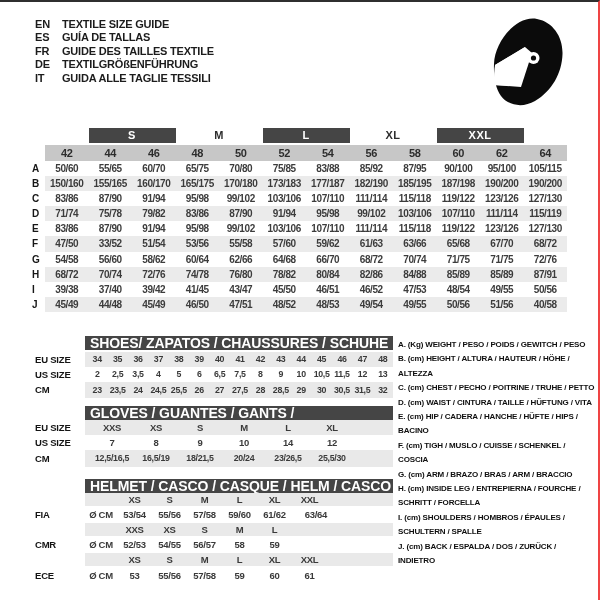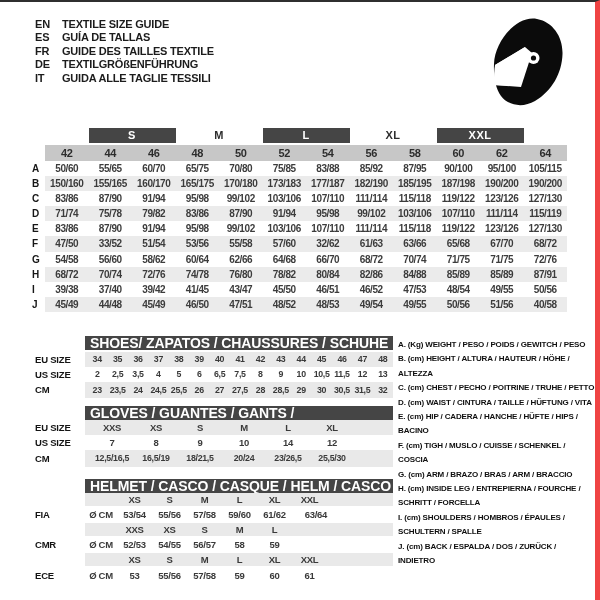--- a/index.html
+++ b/index.html
@@ -1,18 +1,18 @@
 <!DOCTYPE html>
 <html><head>
 <meta charset="utf-8">
 <style>
   html,body{margin:0;padding:0;background:#fff;}
   .page{position:relative;width:600px;height:600px;background:#fff;overflow:hidden;
         font-family:"Liberation Sans",sans-serif;box-sizing:border-box;
-        border-top:2px solid #2f2f2f;border-right:5px solid #ef4444;}
+        border-top:2px solid #2f2f2f;border-right:2px solid #ef4444;}
   
   .langs{position:absolute;left:35px;top:16px;}
   .lang-row{display:flex;font-weight:bold;font-size:11px;line-height:13.4px;
             color:#1c1c1c;letter-spacing:-0.2px;}
   .lang-code{width:27px;}
   
   .helmet-wrap{position:absolute;left:487px;top:15px;width:76px;height:90px;}
   
   .textile{position:absolute;left:23px;top:126px;width:544px;}
   .trow{display:grid;grid-template-columns:22px repeat(12,1fr);}
@@ -183,21 +183,21 @@
         <div class="val">127/130</div>
       </div>
       <div class="trow drow">
         <div class="letter">F</div>
         <div class="val stripe">47/50</div>
         <div class="val stripe">33/52</div>
         <div class="val stripe">51/54</div>
         <div class="val stripe">53/56</div>
         <div class="val stripe">55/58</div>
         <div class="val stripe">57/60</div>
-        <div class="val stripe">32/62</div>
+        <div class="val stripe">59/62</div>
         <div class="val stripe">61/63</div>
         <div class="val stripe">63/66</div>
         <div class="val stripe">65/68</div>
         <div class="val stripe">67/70</div>
         <div class="val stripe">68/72</div>
       </div>
       <div class="trow drow">
         <div class="letter">G</div>
         <div class="val">54/58</div>
         <div class="val">56/60</div>

